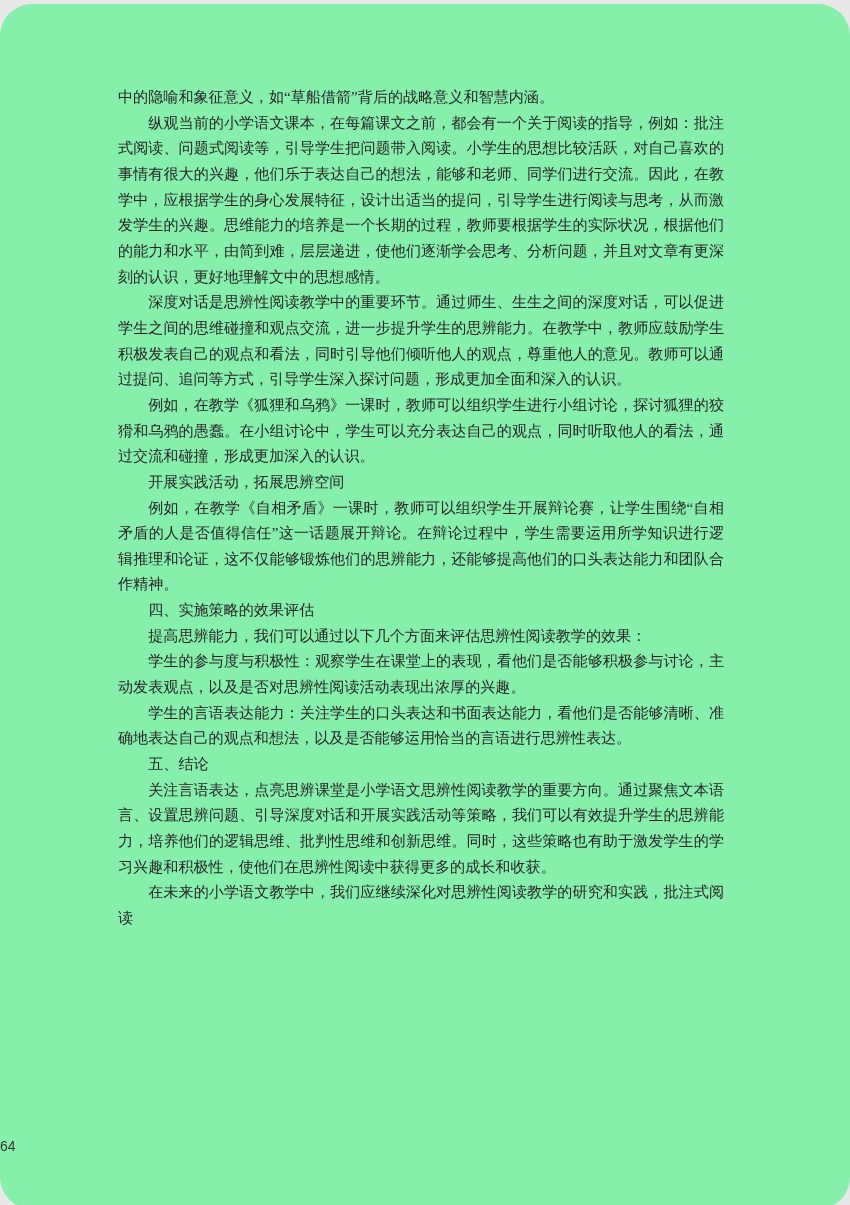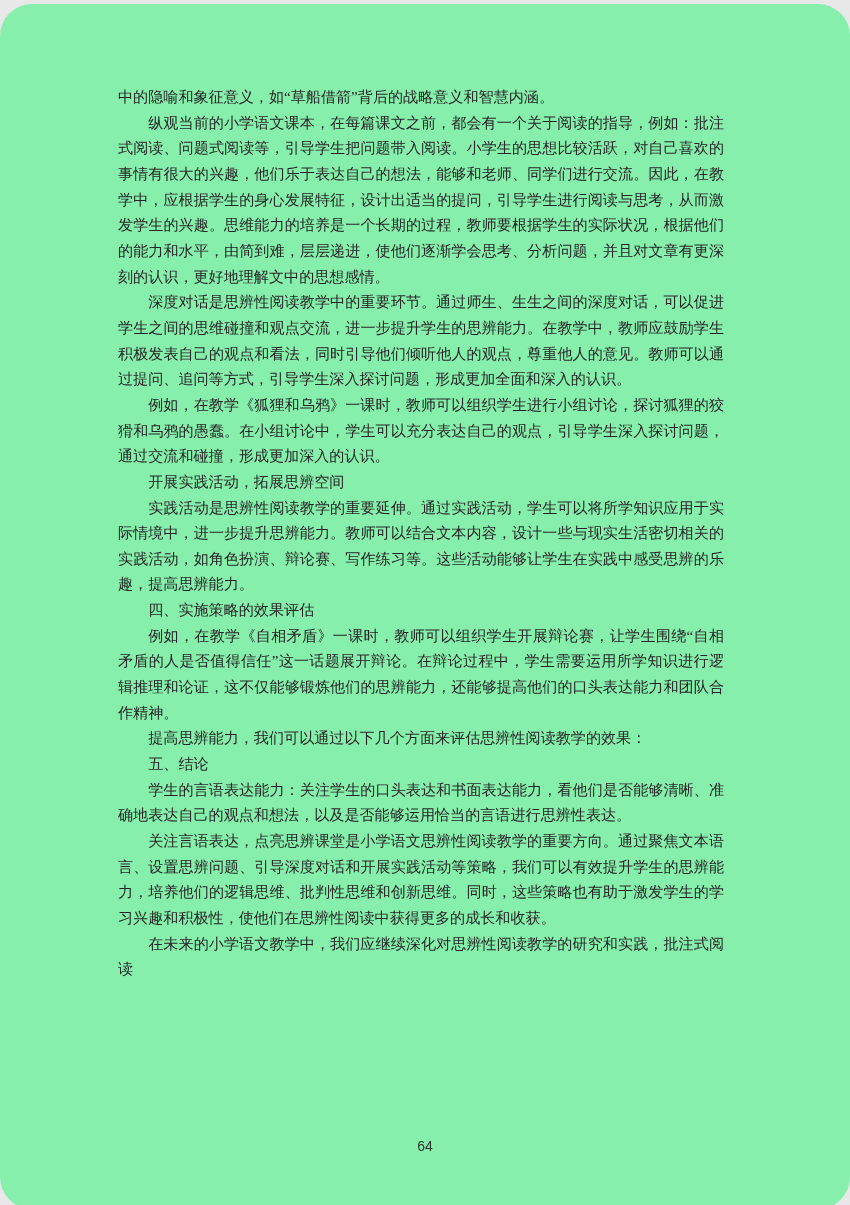--- a/index.html
+++ b/index.html
@@ -34,39 +34,39 @@
     word-break: break-all;
   }
   .content p.ind {
     text-indent: 2em;
   }
   .footer {
     position: absolute;
     left: 0;
     top: 1134px;
     width: 100%;
-    text-align: center;
+    text-align: left;
     font-family: "Liberation Sans", "DejaVu Sans", sans-serif;
     font-size: 14px;
     color: #333333;
   }
 </style>
 </head>
 <body>
 
 <div class="page">
   <div class="content">
     <p>中的隐喻和象征意义，如“草船借箭”背后的战略意义和智慧内涵。</p>
     <p class="ind">纵观当前的小学语文课本，在每篇课文之前，都会有一个关于阅读的指导，例如：批注式阅读、问题式阅读等，引导学生把问题带入阅读。小学生的思想比较活跃，对自己喜欢的事情有很大的兴趣，他们乐于表达自己的想法，能够和老师、同学们进行交流。因此，在教学中，应根据学生的身心发展特征，设计出适当的提问，引导学生进行阅读与思考，从而激发学生的兴趣。思维能力的培养是一个长期的过程，教师要根据学生的实际状况，根据他们的能力和水平，由简到难，层层递进，使他们逐渐学会思考、分析问题，并且对文章有更深刻的认识，更好地理解文中的思想感情。</p>
     <p class="ind">深度对话是思辨性阅读教学中的重要环节。通过师生、生生之间的深度对话，可以促进学生之间的思维碰撞和观点交流，进一步提升学生的思辨能力。在教学中，教师应鼓励学生积极发表自己的观点和看法，同时引导他们倾听他人的观点，尊重他人的意见。教师可以通过提问、追问等方式，引导学生深入探讨问题，形成更加全面和深入的认识。</p>
-    <p class="ind">例如，在教学《狐狸和乌鸦》一课时，教师可以组织学生进行小组讨论，探讨狐狸的狡猾和乌鸦的愚蠢。在小组讨论中，学生可以充分表达自己的观点，引导学生深入探讨问题，通过交流和碰撞，形成更加深入的认识。</p>
+    <p class="ind">例如，在教学《狐狸和乌鸦》一课时，教师可以组织学生进行小组讨论，探讨狐狸的狡猾和乌鸦的愚蠢。在小组讨论中，学生可以充分表达自己的观点，同时听取他人的看法，通过交流和碰撞，形成更加深入的认识。</p>
     <p class="ind">开展实践活动，拓展思辨空间</p>
-    <p class="ind">实践活动是思辨性阅读教学的重要延伸。通过实践活动，学生可以将所学知识应用于实际情境中，进一步提升思辨能力。教师可以结合文本内容，设计一些与现实生活密切相关的实践活动，如角色扮演、辩论赛、写作练习等。这些活动能够让学生在实践中感受思辨的乐趣，提高思辨能力。</p>
+    <p class="ind">例如，在教学《自相矛盾》一课时，教师可以组织学生开展辩论赛，让学生围绕“自相矛盾的人是否值得信任”这一话题展开辩论。在辩论过程中，学生需要运用所学知识进行逻辑推理和论证，这不仅能够锻炼他们的思辨能力，还能够提高他们的口头表达能力和团队合作精神。</p>
     <p class="ind">四、实施策略的效果评估</p>
-    <p class="ind">例如，在教学《自相矛盾》一课时，教师可以组织学生开展辩论赛，让学生围绕“自相矛盾的人是否值得信任”这一话题展开辩论。在辩论过程中，学生需要运用所学知识进行逻辑推理和论证，这不仅能够锻炼他们的思辨能力，还能够提高他们的口头表达能力和团队合作精神。</p>
     <p class="ind">提高思辨能力，我们可以通过以下几个方面来评估思辨性阅读教学的效果：</p>
+    <p class="ind">学生的参与度与积极性：观察学生在课堂上的表现，看他们是否能够积极参与讨论，主动发表观点，以及是否对思辨性阅读活动表现出浓厚的兴趣。</p>
+    <p class="ind">学生的言语表达能力：关注学生的口头表达和书面表达能力，看他们是否能够清晰、准确地表达自己的观点和想法，以及是否能够运用恰当的言语进行思辨性表达。</p>
     <p class="ind">五、结论</p>
-    <p class="ind">学生的言语表达能力：关注学生的口头表达和书面表达能力，看他们是否能够清晰、准确地表达自己的观点和想法，以及是否能够运用恰当的言语进行思辨性表达。</p>
     <p class="ind">关注言语表达，点亮思辨课堂是小学语文思辨性阅读教学的重要方向。通过聚焦文本语言、设置思辨问题、引导深度对话和开展实践活动等策略，我们可以有效提升学生的思辨能力，培养他们的逻辑思维、批判性思维和创新思维。同时，这些策略也有助于激发学生的学习兴趣和积极性，使他们在思辨性阅读中获得更多的成长和收获。</p>
     <p class="ind">在未来的小学语文教学中，我们应继续深化对思辨性阅读教学的研究和实践，批注式阅读</p>
   </div>
   <div class="footer">64</div>
 </div>
 
 </body></html>

